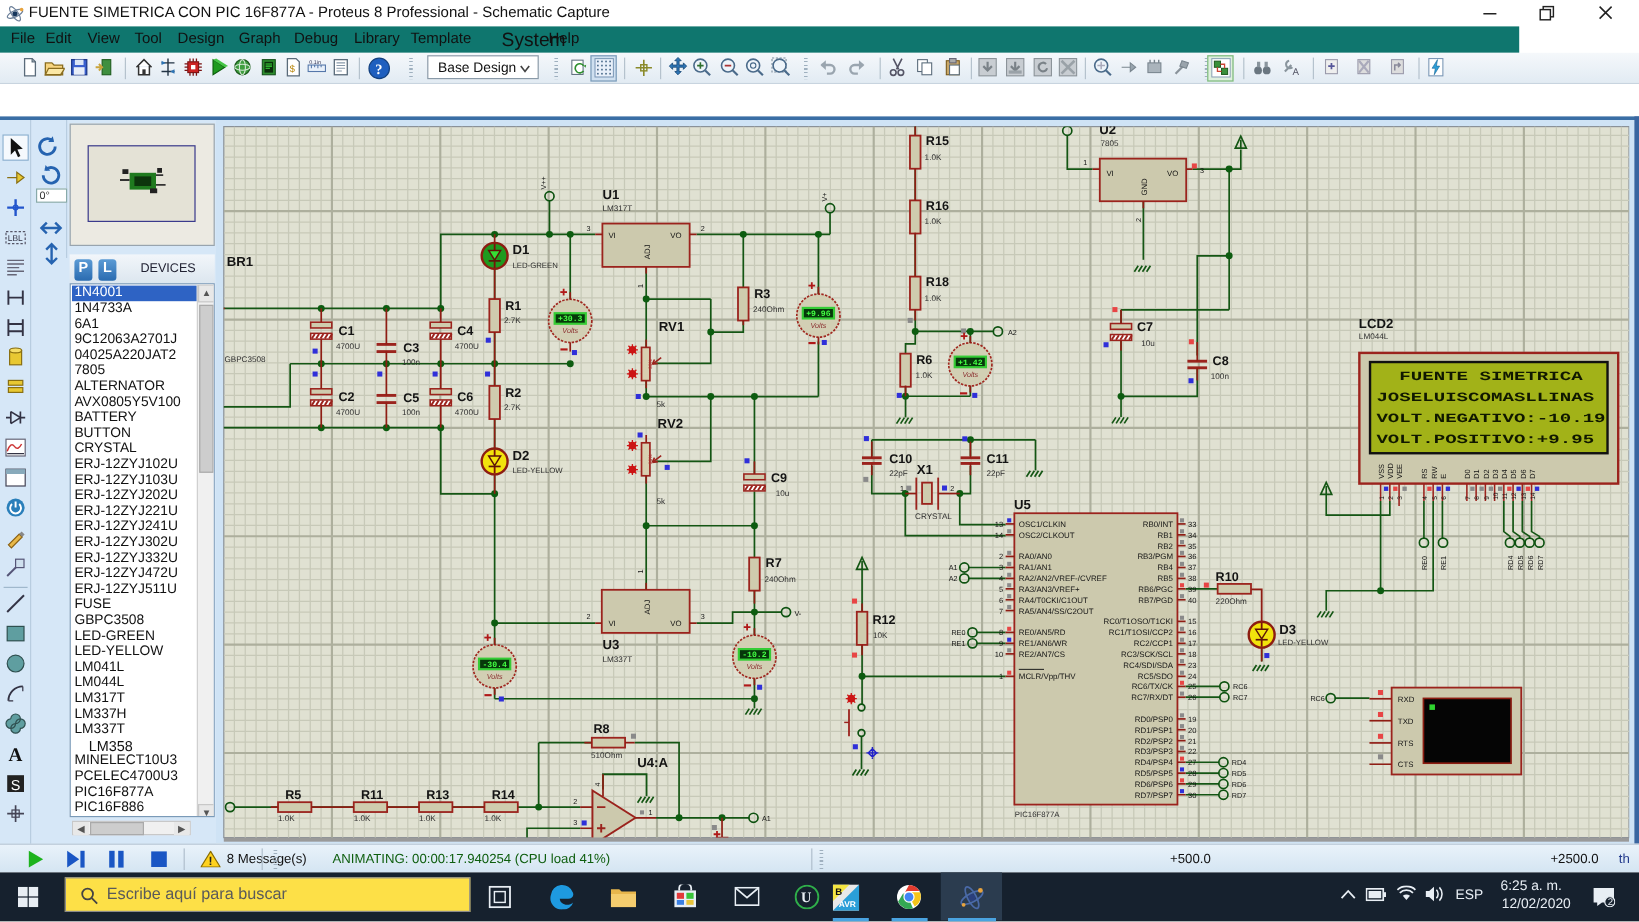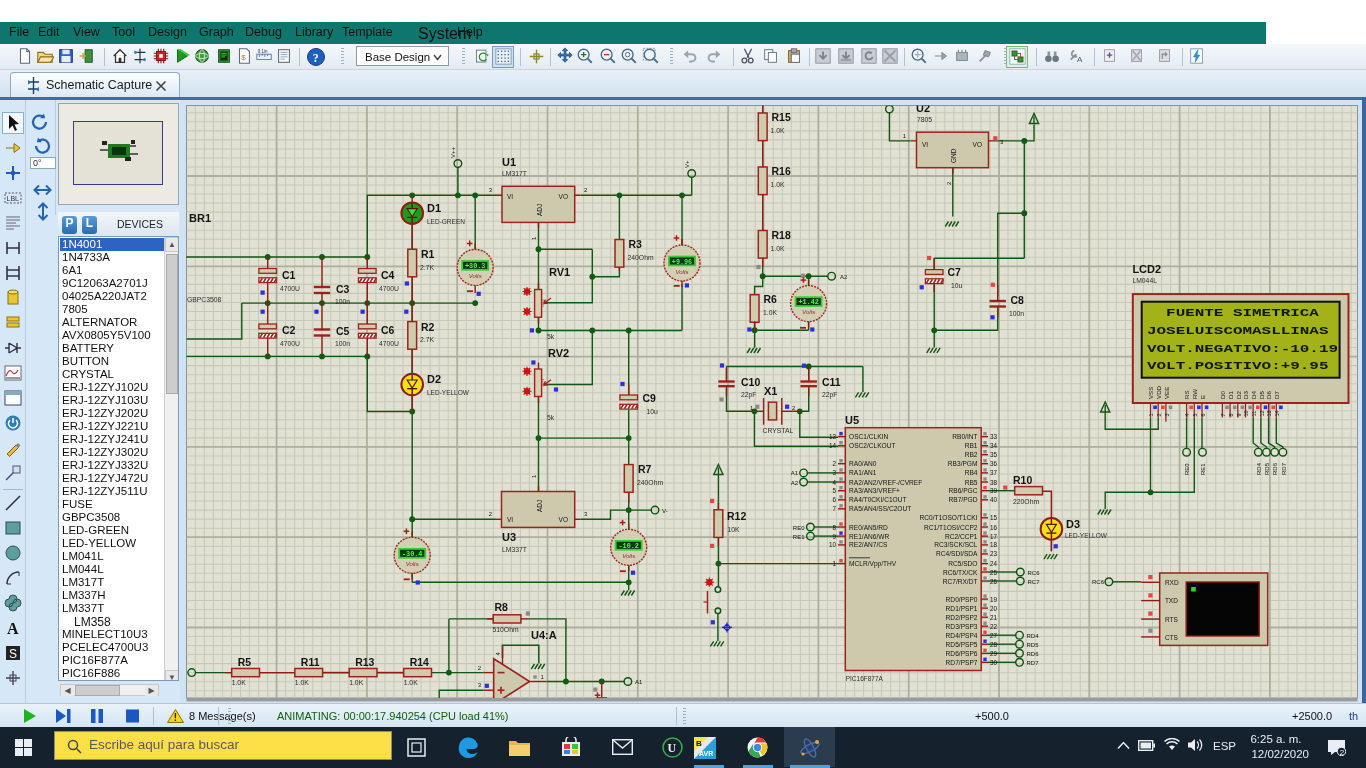--- a/index.html
+++ b/index.html
@@ -1,18 +1,33 @@
 <!DOCTYPE html>
 <html><head><meta charset="utf-8"><style>
 *{margin:0;padding:0;box-sizing:border-box}
 html,body{width:1366px;height:768px;overflow:hidden;font-family:"Liberation Sans",sans-serif}
 #root{position:relative;width:1366px;height:768px;background:#fff}
 .abs{position:absolute}
 </style></head><body>
 <div id="root">
+<div class="abs" style="left:0;top:0;width:1366px;height:22px;background:#fff">
+      <svg class="abs" style="left:5px;top:4px" width="15" height="15" viewBox="0 0 15 15">
+        <circle cx="7.5" cy="7.5" r="2.2" fill="#16365c"></circle>
+        <ellipse cx="7.5" cy="7.5" rx="7" ry="2.6" fill="none" stroke="#6b7f99" stroke-width="1" transform="rotate(-25 7.5 7.5)"></ellipse>
+        <ellipse cx="7.5" cy="7.5" rx="7" ry="2.6" fill="none" stroke="#6b7f99" stroke-width="1" transform="rotate(55 7.5 7.5)"></ellipse>
+        <circle cx="13" cy="4" r="1.5" fill="#e8a33d"></circle>
+      </svg>
+      <div class="abs" style="left:24px;top:3px;font-size:12.5px;color:#111">FUENTE SIMETRICA CON PIC 16F877A - Proteus 8 Professional - Schematic Capture</div>
+      <svg class="abs" style="left:1236px;top:4px" width="110" height="14" viewBox="0 0 110 14">
+        <line x1="0" y1="7.5" x2="11" y2="7.5" stroke="#222" stroke-width="1.2"></line>
+        <rect x="50" y="1.5" width="8.5" height="8.5" fill="none" stroke="#222" stroke-width="1.2"></rect>
+        <rect x="47.5" y="4" width="8.5" height="8.5" fill="#fff" stroke="#222" stroke-width="1.2"></rect>
+        <path d="M97,1.5 L107,11.5 M107,1.5 L97,11.5" stroke="#222" stroke-width="1.3"></path>
+      </svg>
+    </div>
     <div class="abs" style="left:0;top:22px;width:1266px;height:22px;background:#0f766e">
       <div class="abs" style="left:9px;top:3px;font-size:12.5px;color:#111">File</div>
       <div class="abs" style="left:38px;top:3px;font-size:12.5px;color:#111">Edit</div>
       <div class="abs" style="left:73px;top:3px;font-size:12.5px;color:#111">View</div>
       <div class="abs" style="left:112px;top:3px;font-size:12.5px;color:#111">Tool</div>
       <div class="abs" style="left:148px;top:3px;font-size:12.5px;color:#111">Design</div>
       <div class="abs" style="left:199px;top:3px;font-size:12.5px;color:#111">Graph</div>
       <div class="abs" style="left:245px;top:3px;font-size:12.5px;color:#111">Debug</div>
       <div class="abs" style="left:295px;top:3px;font-size:12.5px;color:#111">Library</div>
       <div class="abs" style="left:342px;top:3px;font-size:12.5px;color:#111">Template</div>
@@ -232,32 +247,20 @@
       </svg>
       <svg class="abs" style="left:1155.5px;top:3px" width="18" height="18" viewBox="0 0 20 20">
         <rect x="4" y="3" width="11" height="13" fill="#ddd" stroke="#99a"></rect>
         <path d="M7,13 v-5 h5 m-2,-2 l2,2 -2,2" fill="none" stroke="#889" stroke-width="1.4"></path>
       </svg>
       <div class="abs" style="left:1182px;top:4px;width:1px;height:18px;background:#b5c2cd"></div>
       <svg class="abs" style="left:1188px;top:3px" width="18" height="18" viewBox="0 0 20 20">
         <rect x="3" y="2" width="13" height="16" fill="#fff" stroke="#7a96b5"></rect>
         <path d="M11,3 L6,11 h3 l-1,6 5,-8 h-3 z" fill="#2d9fd8" stroke="#1a6a9a" stroke-width="0.6"></path>
       </svg>
-    </div>
-    <div class="abs" style="left:0;top:70px;width:1366px;height:27px;background:linear-gradient(#e8f0f8,#d2e2f0)">
-      <div class="abs" style="left:10px;top:2px;width:170px;height:25px;background:linear-gradient(#fdfefe,#dbe9f6);border:1px solid #8fabc4;border-bottom:none;border-radius:4px 4px 0 0">
-        <svg class="abs" style="left:15px;top:4px" width="15" height="17" viewBox="0 0 15 17">
-          <path d="M7.5,0 v17 M2,5 h11 M2,12 h11" stroke="#1b3f66" stroke-width="1.4"></path>
-          <path d="M2,3 l4,2.2 -4,2.2 z M13,10 l-4,2.2 4,2.2 z" fill="#2d74b5"></path>
-        </svg>
-        <span class="abs" style="left:35px;top:5px;font-size:12.5px;color:#1a1a1a">Schematic Capture</span>
-        <svg class="abs" style="left:144px;top:7px" width="12" height="12" viewBox="0 0 12 12">
-          <path d="M1.5,1.5 L10.5,10.5 M10.5,1.5 L1.5,10.5" stroke="#444" stroke-width="1.6"></path>
-        </svg>
-      </div>
     </div>
     <div class="abs" style="left:0;top:97px;width:1366px;height:3px;background:#3a6ea5"></div>
     <div class="abs" style="left:180px;top:100px;width:1186px;height:603px;background:#cfe3f5"></div>
     <div class="abs" style="left:0;top:100px;width:180px;height:603px;background:#d9e9f7"></div>
     <div class="abs" style="left:0;top:100px;width:180px;height:603px;background:#d6e7f7">
       <div class="abs" style="left:25px;top:0;width:1px;height:603px;background:#b8cde0"></div>
       <div class="abs" style="left:55px;top:0;width:1px;height:115px;background:#b8cde0"></div>
       <div class="abs" style="left:2px;top:12px;width:22px;height:22px;background:#f5f9fd;border:1px solid #8ab0d0"></div>
       <svg class="abs" style="left:3px;top:13px" width="20" height="20" viewBox="0 0 20 20">
         <path d="M6,2 L6,16 L9.5,12.5 L12,18 L14,17 L11.5,11.5 L16,11 z" fill="#111"></path>

